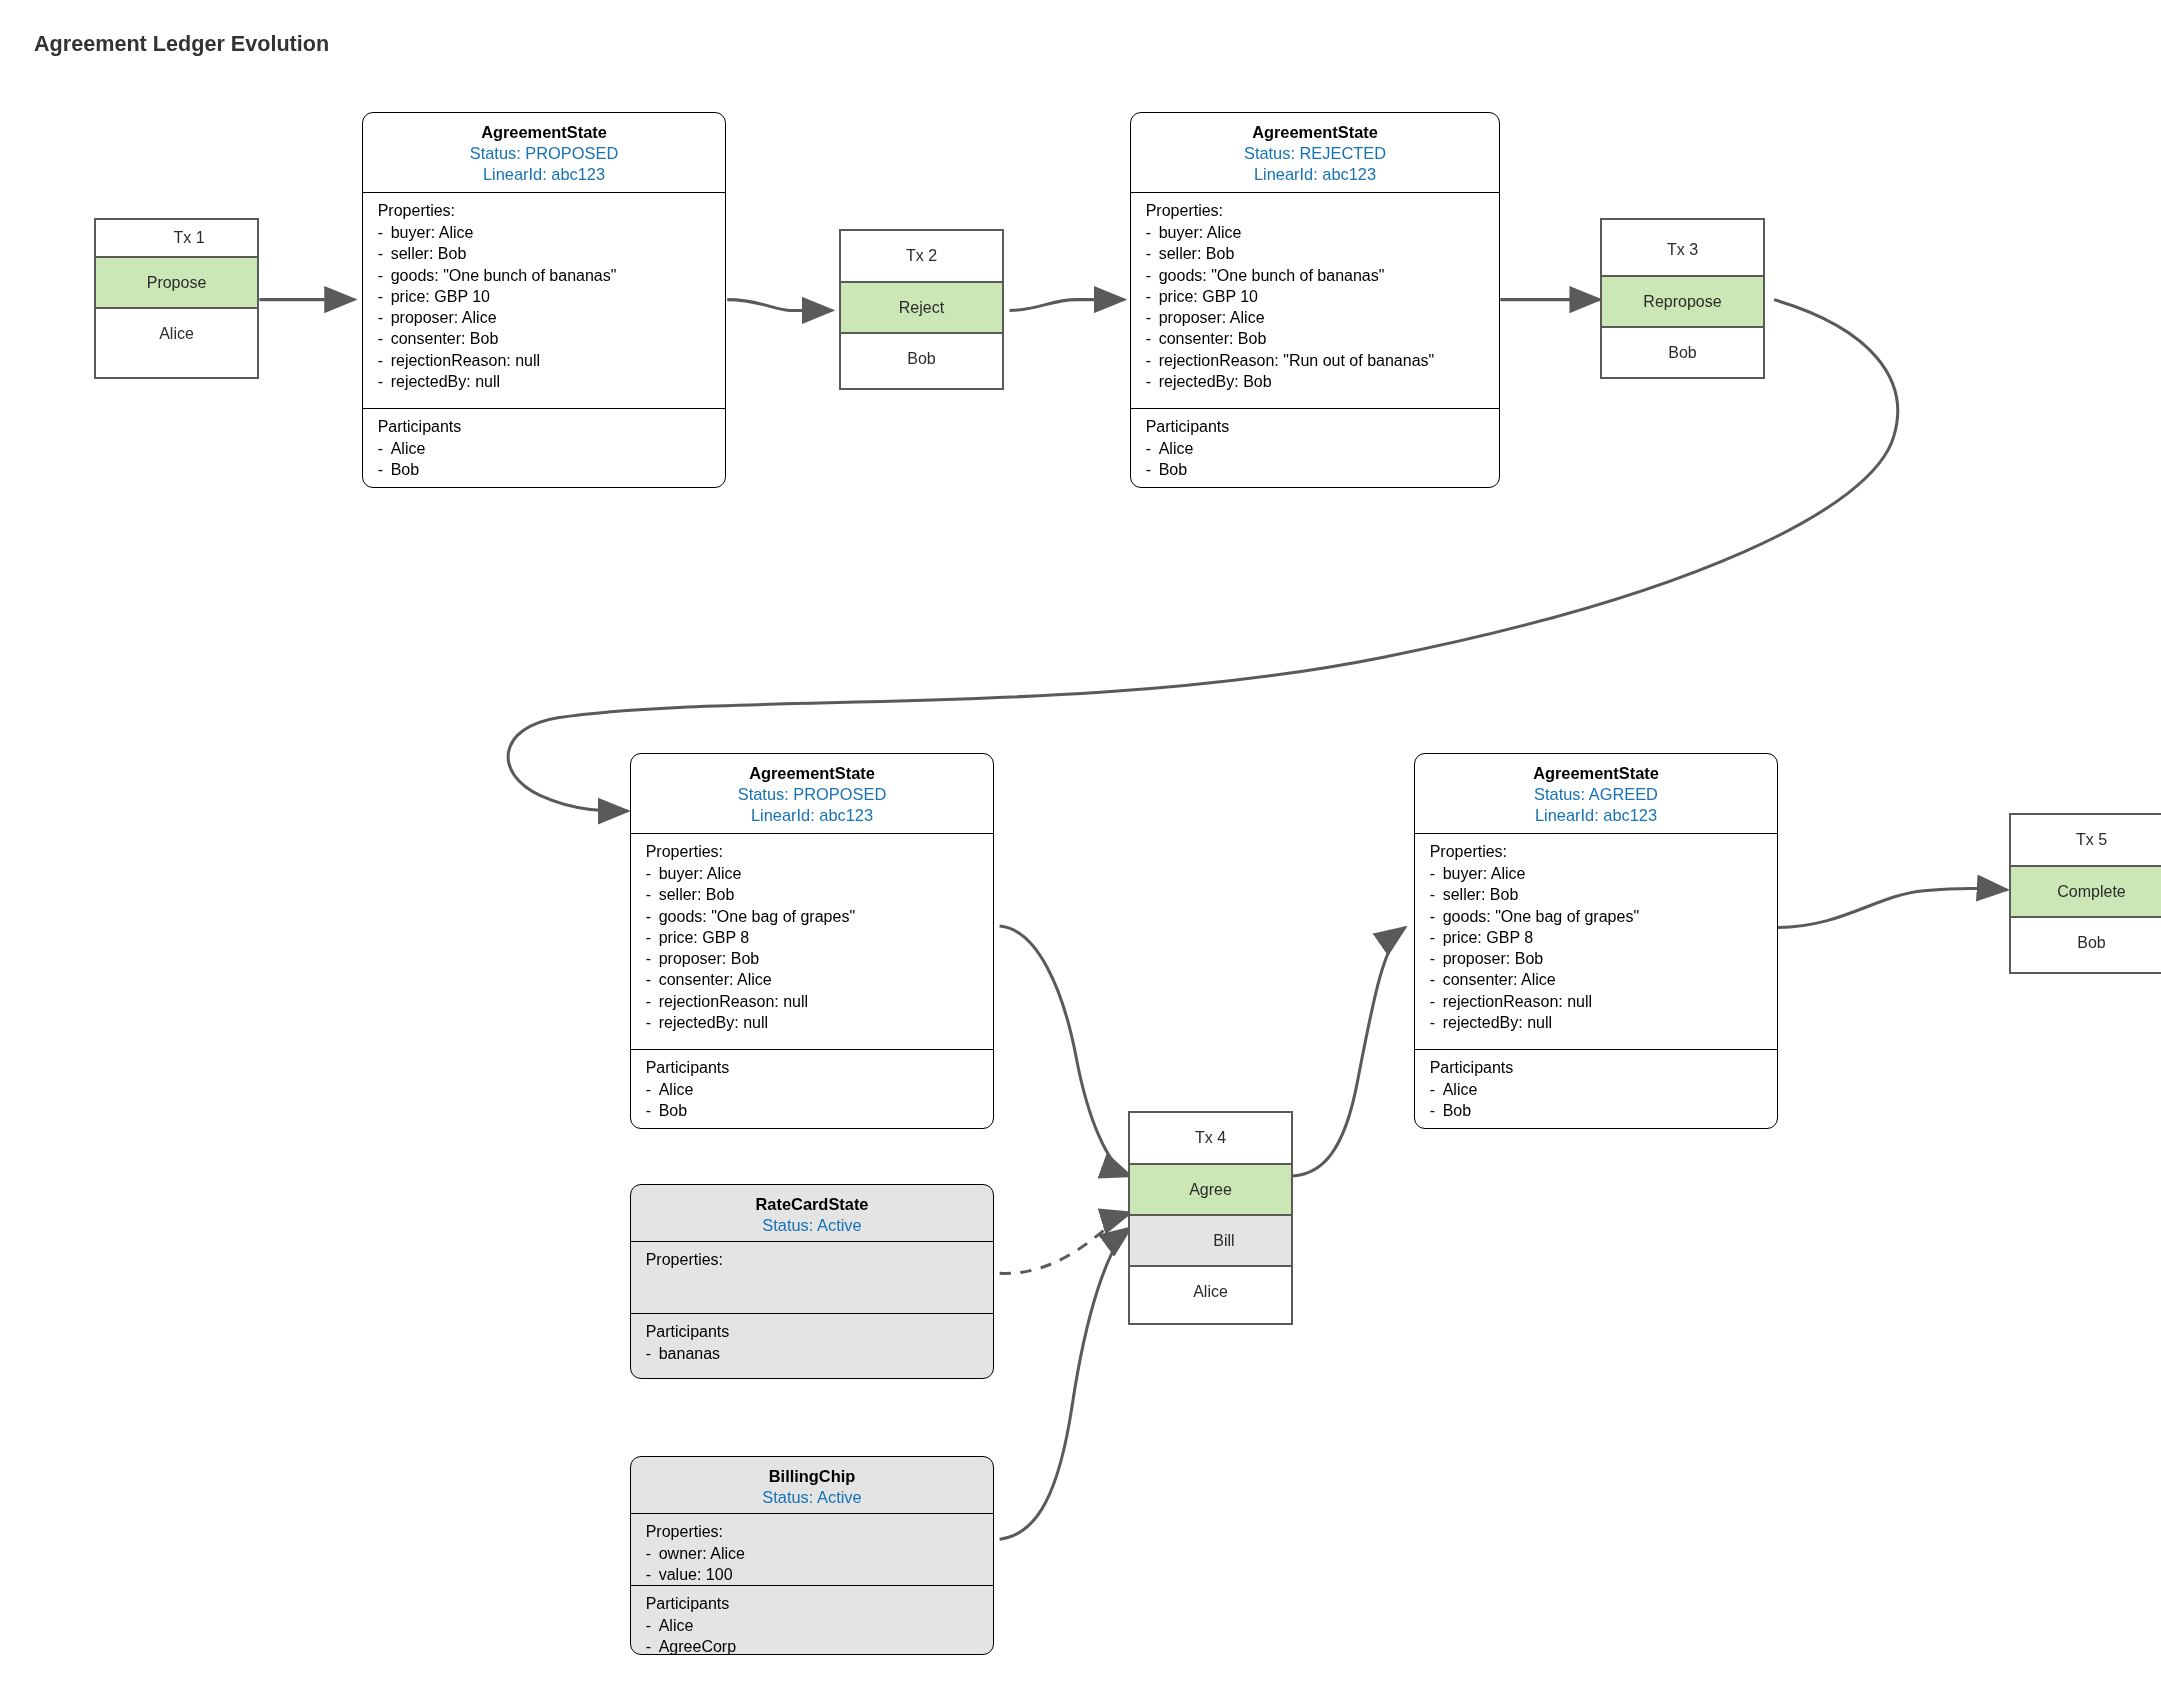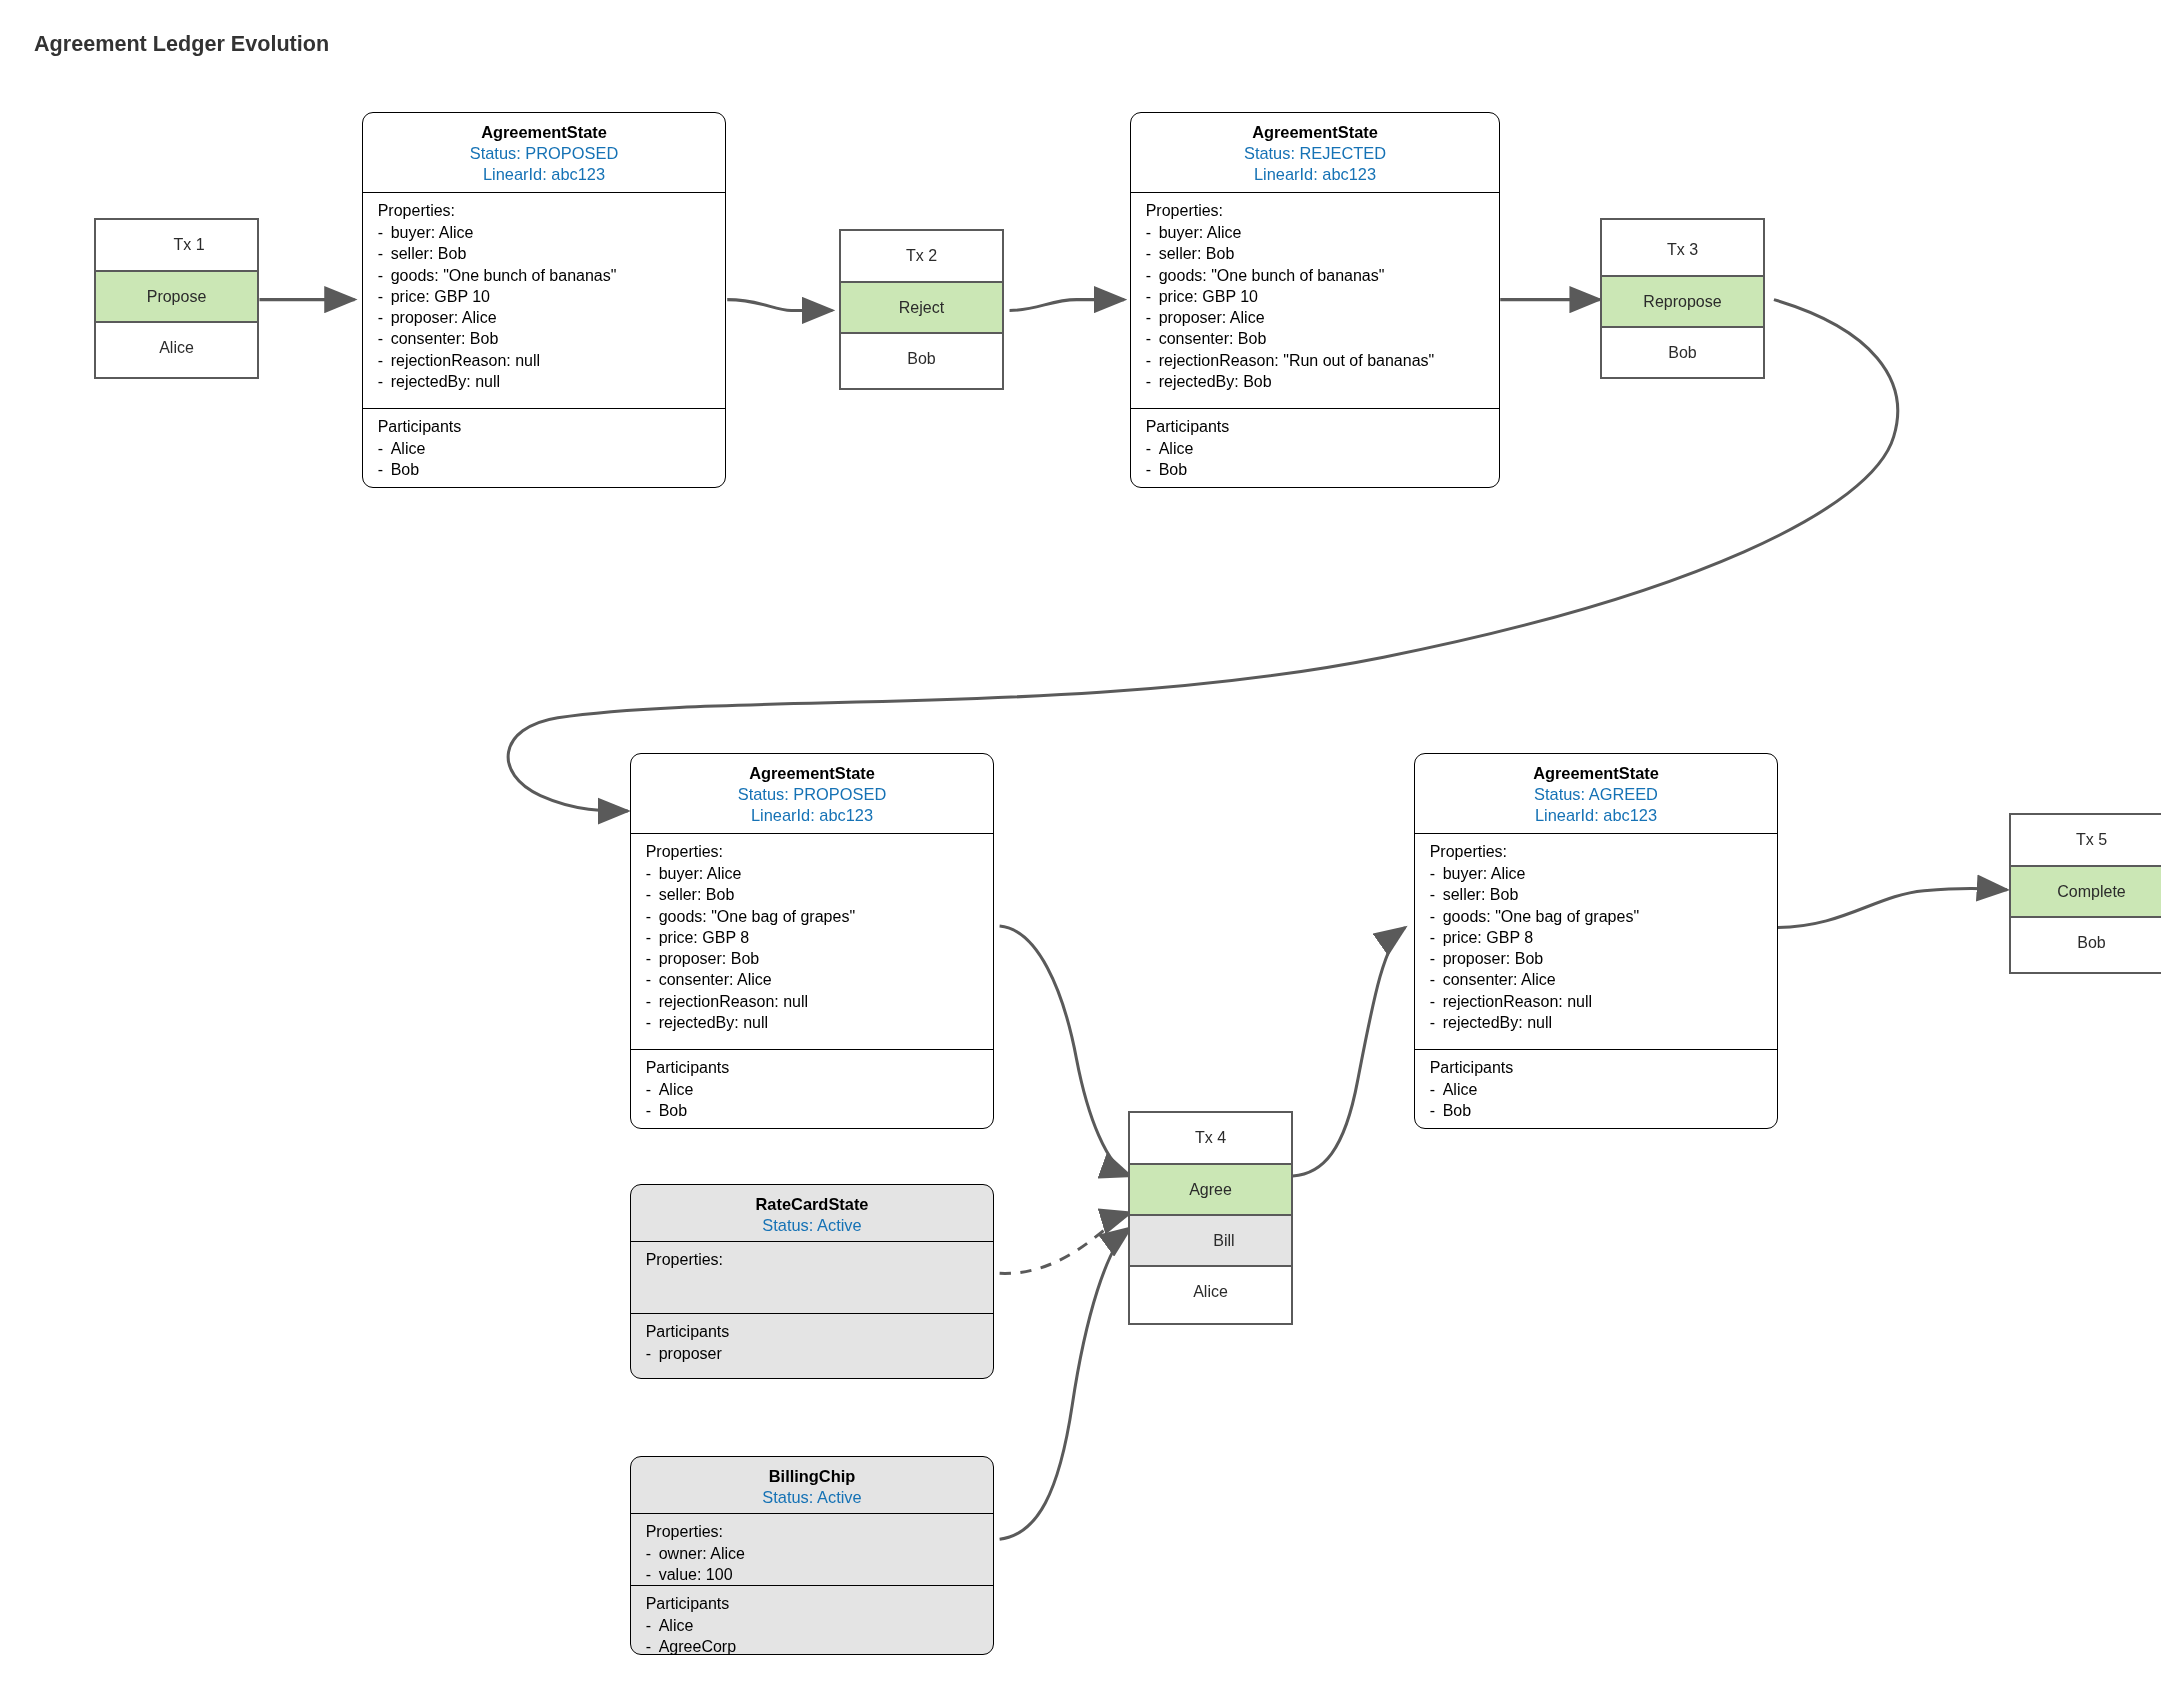--- a/index.html
+++ b/index.html
@@ -267,21 +267,21 @@
     <div class="state-head" style="height:57px;">
       <div class="state-name">RateCardState</div>
       <div class="state-status">Status: Active</div>
     </div>
     <div class="state-sec with-rule" style="height:72px;">
       <div class="sec-title">Properties:</div>
     </div>
     <div class="state-sec">
       <div class="sec-title">Participants</div>
       <ul class="sec-list">
-        <li><span class="dash">-</span><span>proposer</span></li>
+        <li><span class="dash">-</span><span>bananas</span></li>
       </ul>
     </div>
   </div>
 
   <div class="state-card shaded" style="left:630px; top:1456px; width:364px; height:199px;">
     <div class="state-head" style="height:57px;">
       <div class="state-name">BillingChip</div>
       <div class="state-status">Status: Active</div>
     </div>
     <div class="state-sec with-rule" style="height:72px;">
@@ -294,21 +294,21 @@
     <div class="state-sec">
       <div class="sec-title">Participants</div>
       <ul class="sec-list">
         <li><span class="dash">-</span><span>Alice</span></li>
         <li><span class="dash">-</span><span>AgreeCorp</span></li>
       </ul>
     </div>
   </div>
 
   <div class="tx-box" style="left:94px; top:218px; width:165px; height:161px;">
-    <div class="tx-row" style="height:50px;margin-left:25px;">Tx 1</div>
+    <div class="tx-row" style="height:36px;margin-left:25px;">Tx 1</div>
     <div class="tx-row cmd-green" style="height:51px;">Propose</div>
     <div class="tx-row" style="height:51px;">Alice</div>
   </div>
 
   <div class="tx-box" style="left:839px; top:229px; width:165px; height:161px;">
     <div class="tx-row" style="height:50px;">Tx 2</div>
     <div class="tx-row cmd-green" style="height:51px;">Reject</div>
     <div class="tx-row" style="height:51px;">Bob</div>
   </div>
 

